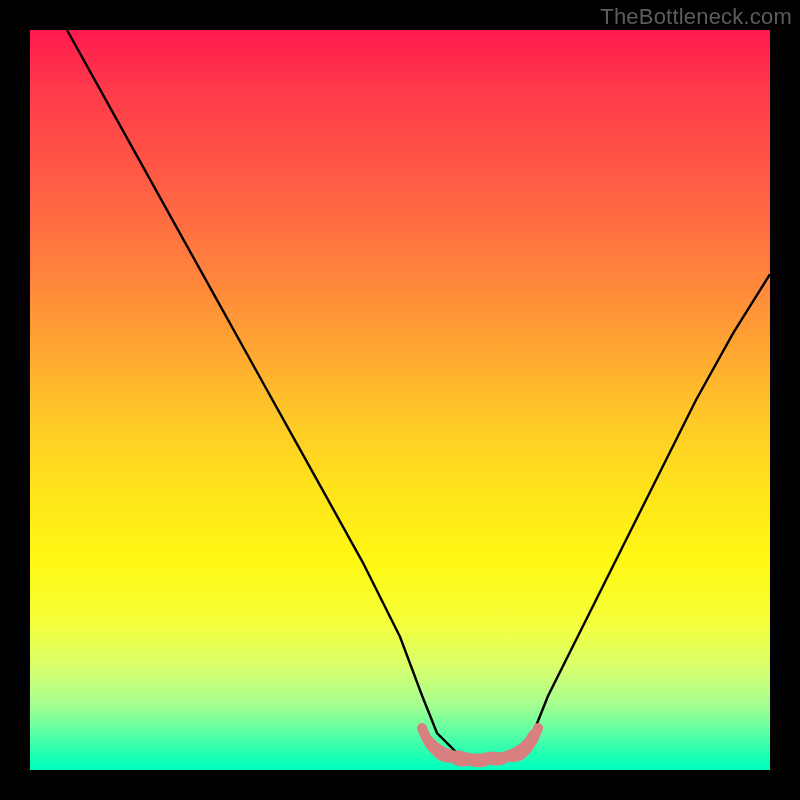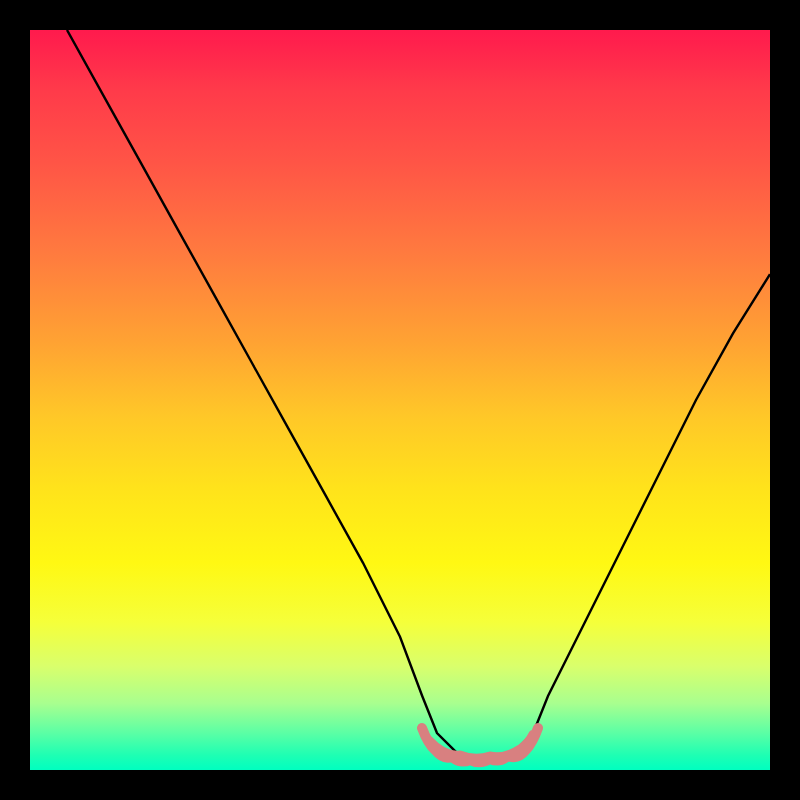--- a/index.html
+++ b/index.html
@@ -67,20 +67,21 @@
     top: 0;
     width: 100%;
     height: 100%;
   }
 </style>
 </head>
 <body>
 
 <div class="frame">
 
+  <div class="watermark">TheBottleneck.com</div>
 
   <div class="plot-area">
     <div class="gradient-bg"></div>
 
     <svg class="curve" viewBox="0 0 740 740" preserveAspectRatio="none">
 
       <path fill="none" stroke="#000" stroke-width="2.4" d="M 37 0
                L 74 66.6
                L 111 133.2
                L 148 199.8

